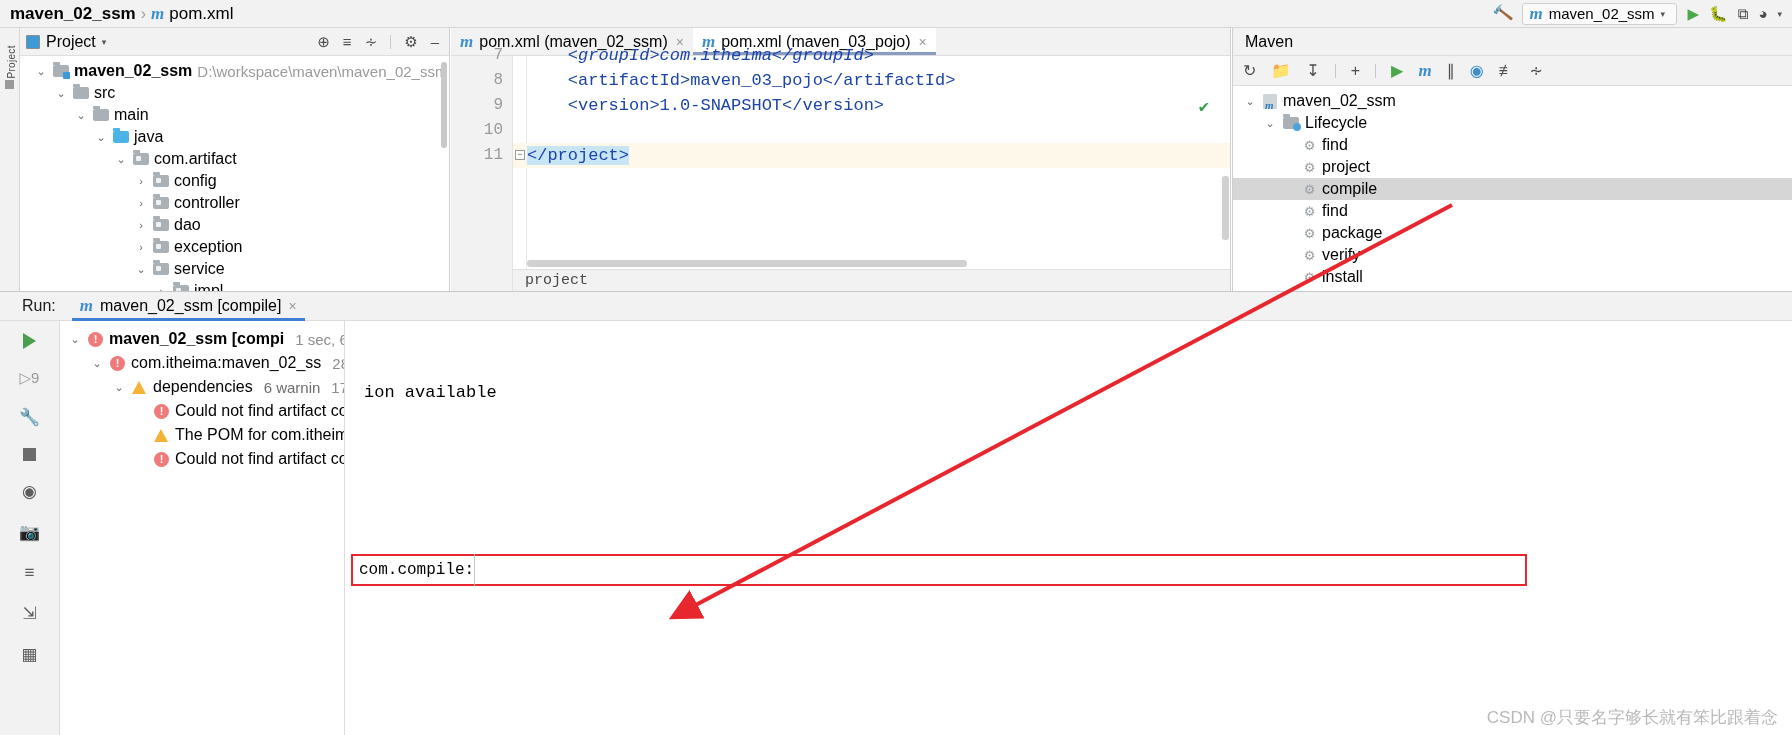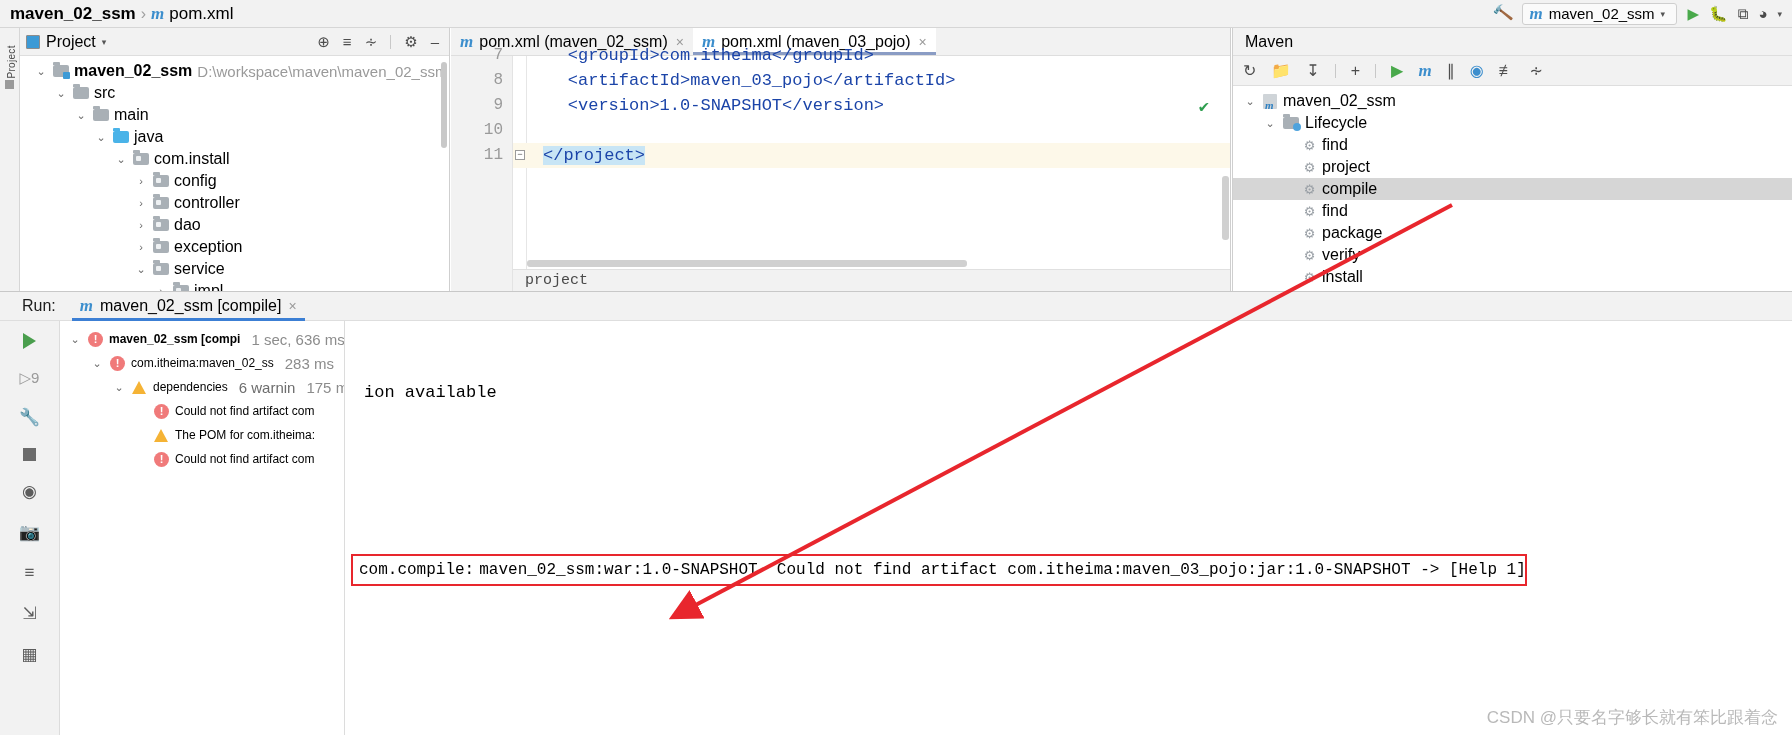--- a/index.html
+++ b/index.html
@@ -146,21 +146,21 @@
     background:#ffffff; border-right:1px solid #e6e6e6;
   }
   .code-line {
     position:absolute; left:76px; height:25px; line-height:25px;
     white-space:pre;
   }
   .tag { color:#1b44a8; }
   .hl-line {
     position:absolute; left:62px; right:0; height:25px; background:#fdf8e9;
   }
-  .sel { background:#c8e5f5;margin-left:16px; }
+  .sel { background:#c8e5f5; }
   .fold-minus {
     position:absolute; left:64px; width:10px; height:10px;
     border:1px solid #9a9a9a; color:#555; font-size:9px; line-height:8px;
     text-align:center; background:#fff;
   }
   #check-mark {
     position:absolute; right:22px; top:40px; color:#2e9e4f;
     font-size:17px; font-weight:bold;
   }
   #code-scroll-v {
@@ -272,21 +272,21 @@
     content:"!"; position:absolute; left:0; top:0; width:15px; height:15px;
     border-radius:50%; background:#f07a7a; color:#ffffff;
     font-size:11px; font-weight:bold; text-align:center; line-height:15px;
   }
   .warn-tri:before {
     content:"!"; position:absolute; left:0; top:1px; width:0; height:0;
     border-left:7px solid transparent; border-right:7px solid transparent;
     border-bottom:13px solid #f5b335;
     color:transparent; font-size:0;
   }
-  .rlabel { font-size:12px; }
+  .rlabel { font-size:16px; }
   .rlabel.bold { font-weight:bold; }
   .rtime { font-size:15px; color:#8c8c8c; margin-left:5px; }
   .rwarn { font-size:15px; color:#6d6d6d; margin-left:5px; }
 
   #console {
     position:absolute; left:346px; top:29px; right:0; height:415px;
     background:#ffffff;
   }
   #console-text {
     position:absolute; left:18px; top:62px;
@@ -377,21 +377,21 @@
         <span class="tlabel">main</span>
       </div>
       <div class="trow" style="padding-left: 74px;">
         <span class="tw">⌄</span>
         <span class="folder blue"></span>
         <span class="tlabel">java</span>
       </div>
       <div class="trow" style="padding-left: 94px;">
         <span class="tw">⌄</span>
         <span class="folder pkg"></span>
-        <span class="tlabel">com.install</span>
+        <span class="tlabel">com.artifact</span>
       </div>
       <div class="trow" style="padding-left: 114px;">
         <span class="tw">›</span>
         <span class="folder pkg"></span>
         <span class="tlabel">config</span>
       </div>
       <div class="trow" style="padding-left: 114px;">
         <span class="tw">›</span>
         <span class="folder pkg"></span>
         <span class="tlabel">controller</span>
@@ -436,21 +436,21 @@
   <div id="code">
     <div id="gutter">
         <div class="gn" style="position: absolute; left: 0px; right: 0px; top: -13px;">7</div>
         <div class="gn" style="position: absolute; left: 0px; right: 0px; top: 12px;">8</div>
         <div class="gn" style="position: absolute; left: 0px; right: 0px; top: 37px;">9</div>
         <div class="gn" style="position: absolute; left: 0px; right: 0px; top: 62px;">10</div>
         <div class="gn" style="position: absolute; left: 12px; right: 0px; top: 87px;">11</div>
       </div>
     <div id="fold-strip"></div>
     <div id="code-lines">
-        <div class="code-line" style="top: -13px;"><span class="tag">    &lt;groupId&gt;com.itheima&lt;/groupId&gt;</span></div>
+        <div class="code-line" style="top: -13px; font-style: italic;"><span class="tag">    &lt;groupId&gt;com.itheima&lt;/groupId&gt;</span></div>
         <div class="code-line" style="top: 12px;"><span class="tag">    &lt;artifactId&gt;maven_03_pojo&lt;/artifactId&gt;</span></div>
         <div class="code-line" style="top: 37px;"><span class="tag">    &lt;version&gt;1.0-SNAPSHOT&lt;/version&gt;</span></div>
         <div class="code-line" style="top: 62px;"><span class="tag"></span></div>
         <div class="hl-line" style="top: 87px;"></div>
         <div class="fold-minus" style="top: 94px;">−</div>
         <div class="code-line" style="top: 87px;"><span class="tag sel">&lt;/project&gt;</span></div>
       </div>
     <div id="check-mark">✔</div>
     <div id="code-scroll-v"></div>
     <div id="code-scroll-h"></div>
@@ -582,21 +582,20 @@
         <span class="tw"></span>
         <span class="err-dot"></span>
         <span class="rlabel">Could not find artifact com</span>
       </div>
     </div>
   <div id="console">
     <div id="console-text">ion available</div>
     <div id="error-box">
       <span class="seg1">com.compile:</span>
       <span class="divider"></span>
-      <span class="seg2">maven_02_ssm:war:1.0-SNAPSHOT  Could not find artifact com.itheima:maven_03_pojo:jar:1.0-SNAPSHOT -&gt; [Help 1]</span>
     </div>
   </div>
 </div>
 
 <svg id="annotation" viewBox="0 0 1792 735" xmlns="http://www.w3.org/2000/svg">
   <defs>
     <marker id="arrowhead" markerWidth="8" markerHeight="8" refX="2" refY="4" orient="auto">
       <polygon points="0 0, 8 4, 0 8" fill="#e8262d"></polygon>
     </marker>
   </defs>

